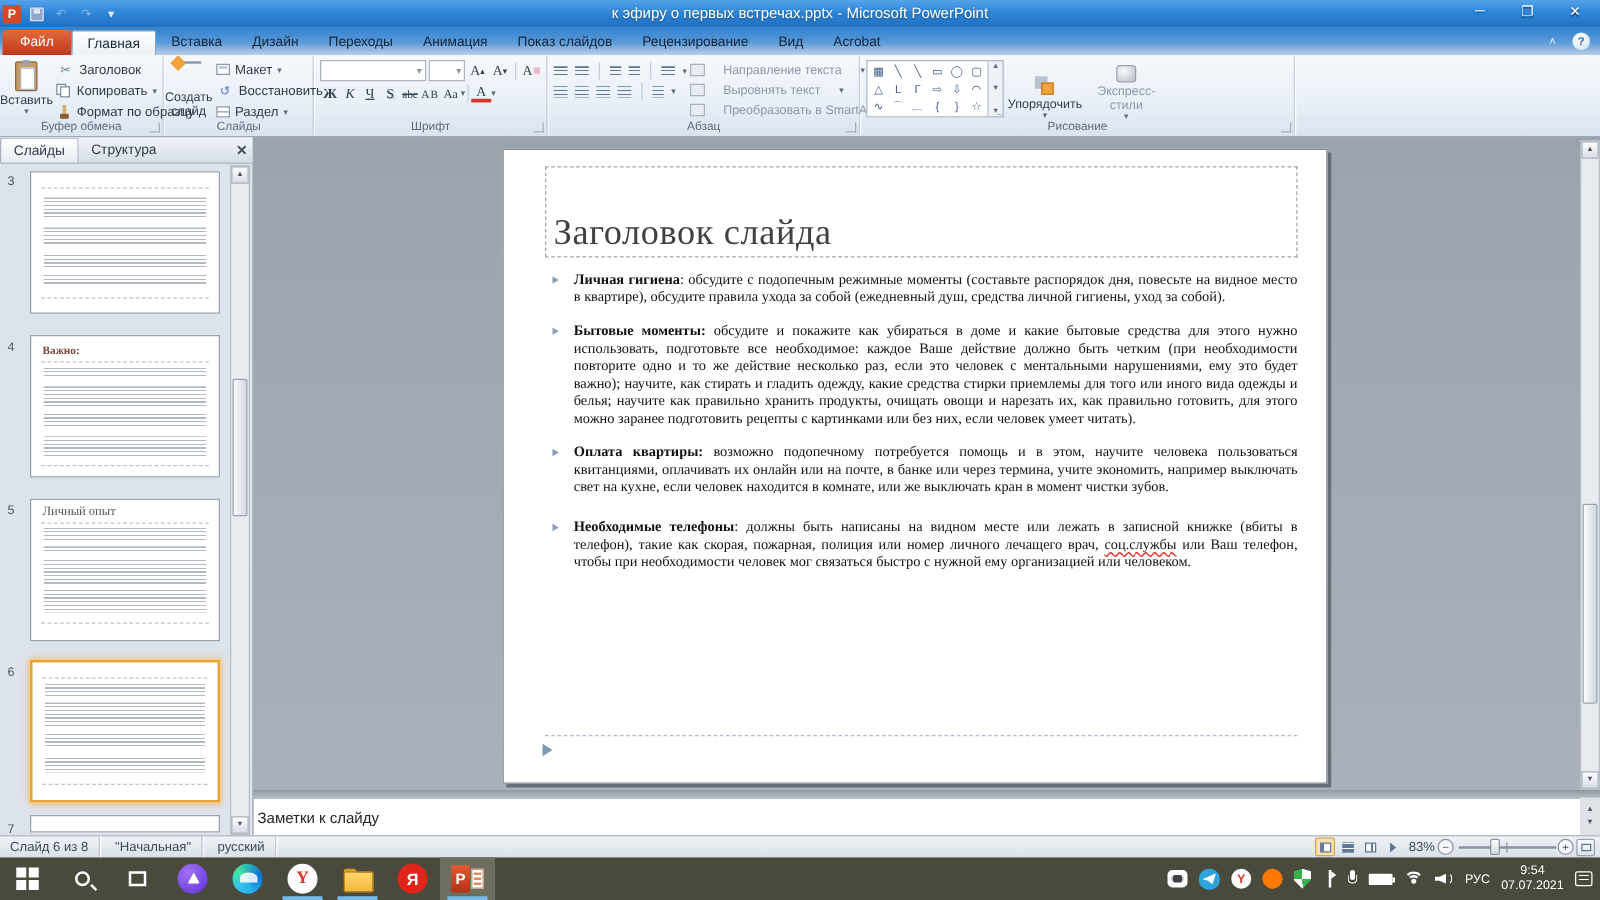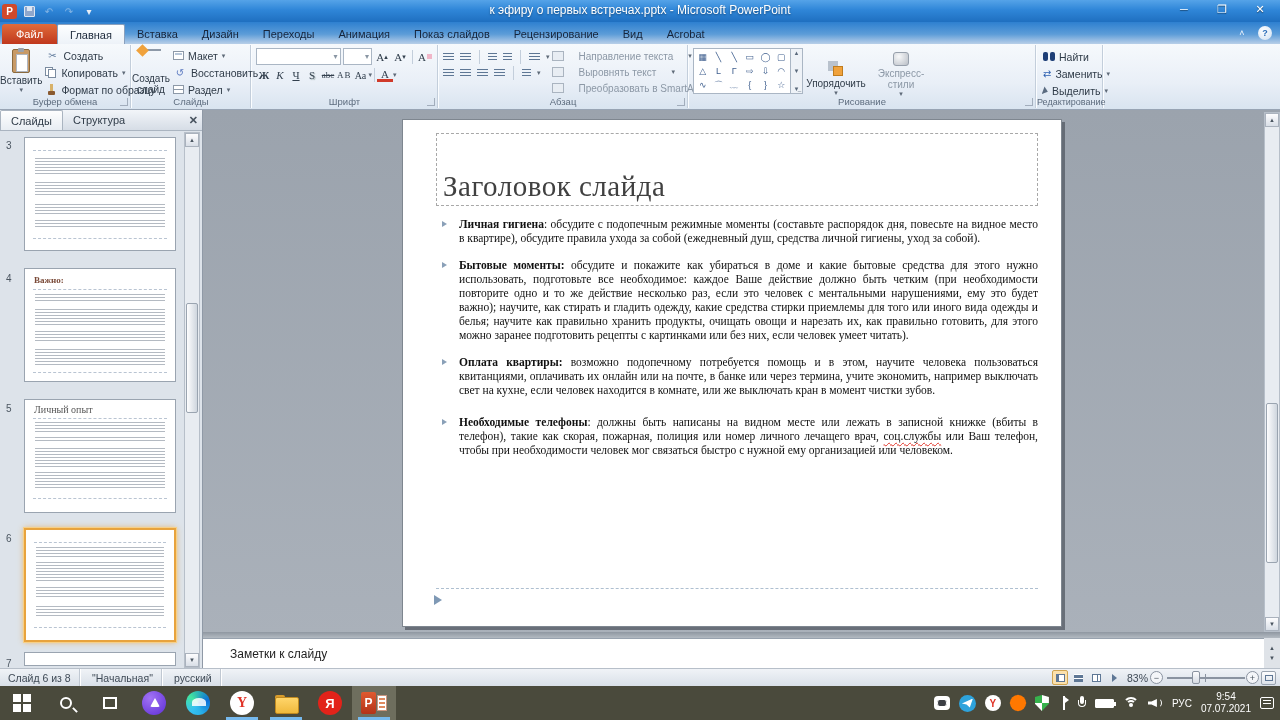--- a/index.html
+++ b/index.html
@@ -128,21 +128,21 @@
   .misword { text-decoration:underline wavy #e03226 1px; text-underline-offset:2px; }
   .ph2-line { position:absolute; left:33px; top:468px; width:602px; border-top:1px dashed #aebfd0; }
   .ph2-bullet { position:absolute; left:31px; top:475px; width:0; height:0;
     border-left:8px solid #7f99b5; border-top:5px solid transparent; border-bottom:5px solid transparent; }
   .ws-scroll { position:absolute; right:0; top:2px; width:16px; height:520px; background:#e8ecf1; border:1px solid #b7bfc9; }
   .splitter { left:203px; top:632px; width:1077px; height:6px; background:linear-gradient(180deg,#8f97a1,#b3bac2); }
 
   
   .notes { left:203px; top:638px; width:1061px; height:30px; background:#fff; border-top:1px solid #98a2ae;
     display:flex; align-items:center; }
-  .notes span { font-size:12px; color:#222; padding-left:27px; }
+  .notes span { font-size:12px; color:#222; padding-left:3px; }
   .pgbtns { left:1264px; top:638px; width:16px; height:30px; background:#dfe3e8; display:flex; flex-direction:column;
     align-items:center; justify-content:center; gap:4px; font-size:6px; color:#4a5560; }
 
   
   .statusbar { left:0; top:668px; width:1280px; height:18px;
     background:linear-gradient(180deg,#f0f3f7,#d9e0e8); border-top:1px solid #b7bfc9; font-size:10.5px; color:#3f4a56; }
   .sseg { position:absolute; top:0; height:18px; display:flex; align-items:center; padding:0 8px;
     border-right:1px solid #c0c8d2; box-shadow:1px 0 0 #fff; }
   .views { position:absolute; top:1px; left:1052px; display:flex; gap:2px; }
   .vbtn { width:16px; height:15px; display:flex; align-items:center; justify-content:center; border:1px solid transparent; border-radius:2px; }
@@ -278,21 +278,21 @@
   <div class="rgroup" style="left:0;width:131px;">
     <div style="display:flex;">
       <div class="bigbtn">
         <div class="clipboard-ic"></div>
         <span>Вставить</span>
           <span class="caret">▾</span>
       </div>
       <div style="padding-top:2px;">
         <div class="smallrow">
             <span class="mini-ic">✂</span>
-            <span>Создать</span>
+            <span>Заголовок</span>
           </div>
         <div class="smallrow">
             <span class="copy-ic">
               <i></i>
               <b></b>
             </span>
             <span>Копировать</span>
             <span class="caret">▾</span>
           </div>
         <div class="smallrow">
@@ -447,39 +447,20 @@
       <div class="bigbtn" style="width:64px;color:#8c98a6;">
         <div class="qstyle-ic"></div>
         <span>Экспресс-стили</span>
           <span class="caret">▾</span>
       </div>
     </div>
     <div class="glabel">Рисование</div>
     <div class="launcher"></div>
   </div>
 
-  <div class="rgroup" style="left:1037px;width:66px;">
-    <div style="padding-top:3px;">
-      <div class="editrow">
-          <span class="find-ic"></span>
-          <span>Найти</span>
-        </div>
-      <div class="editrow">
-          <span class="repl-ic">⇄</span>
-          <span>Заменить</span>
-          <span class="caret">▾</span>
-        </div>
-      <div class="editrow">
-          <span class="sel-ic"></span>
-          <span>Выделить</span>
-          <span class="caret">▾</span>
-        </div>
-    </div>
-    <div class="glabel" style="font-size:9px;">Редактирование</div>
-  </div>
 </div>
 
 <div class="abs sidebar">
   <div class="paneltabs">
     <div class="ptab active">Слайды</div>
     <div class="ptab">Структура</div>
     <div class="pclose">✕</div>
   </div>
 
   <div class="thumb-num" style="top:30px;">3</div>

